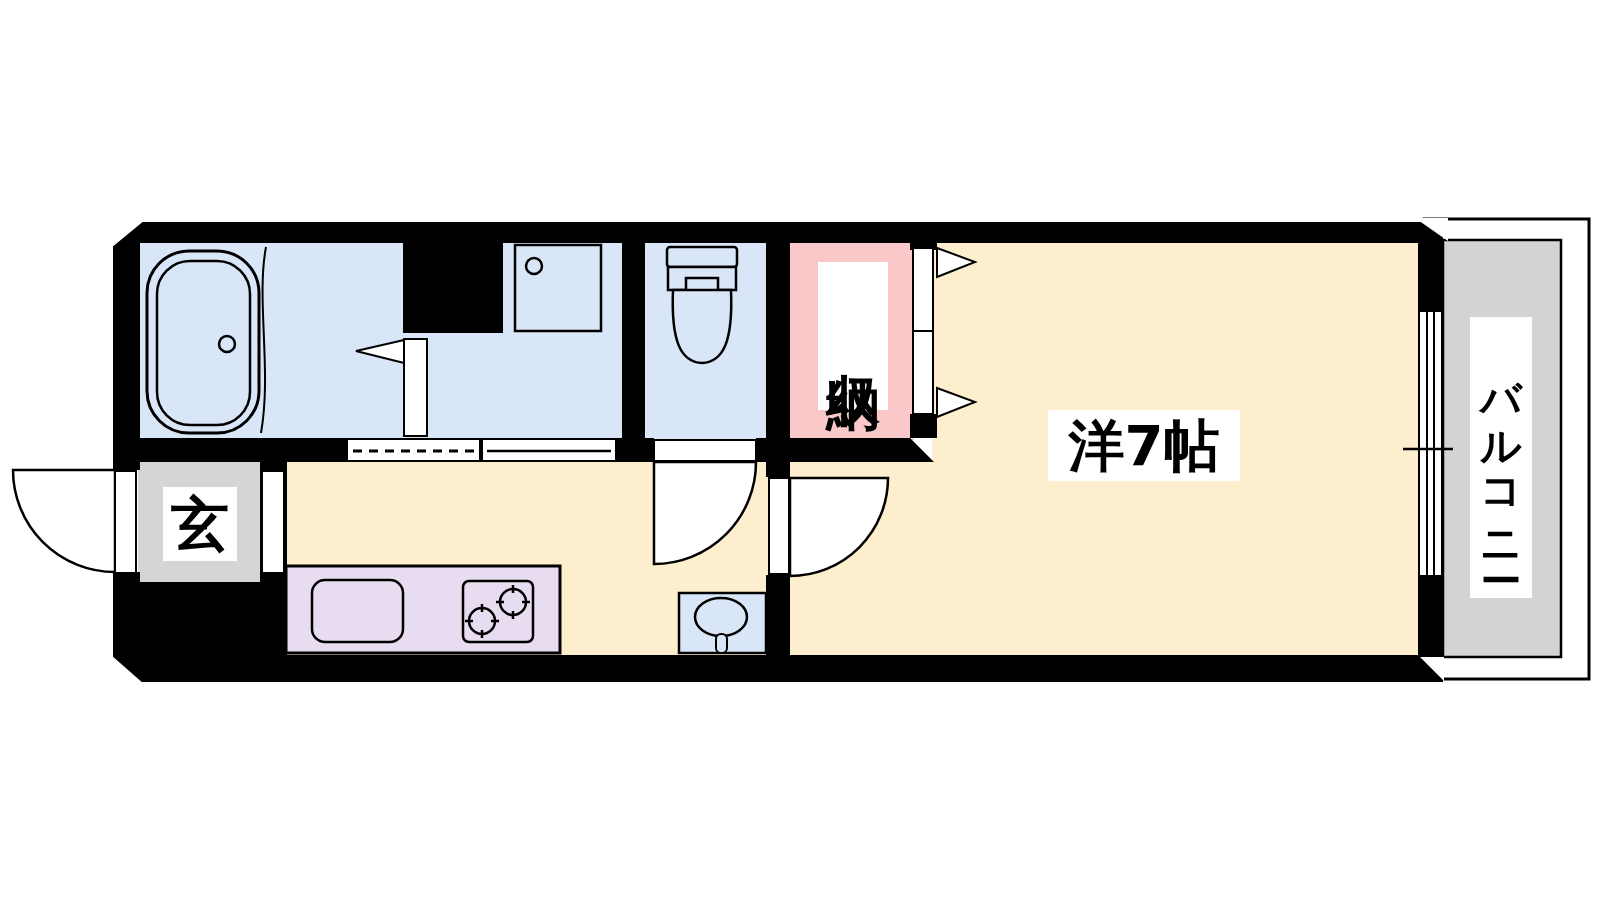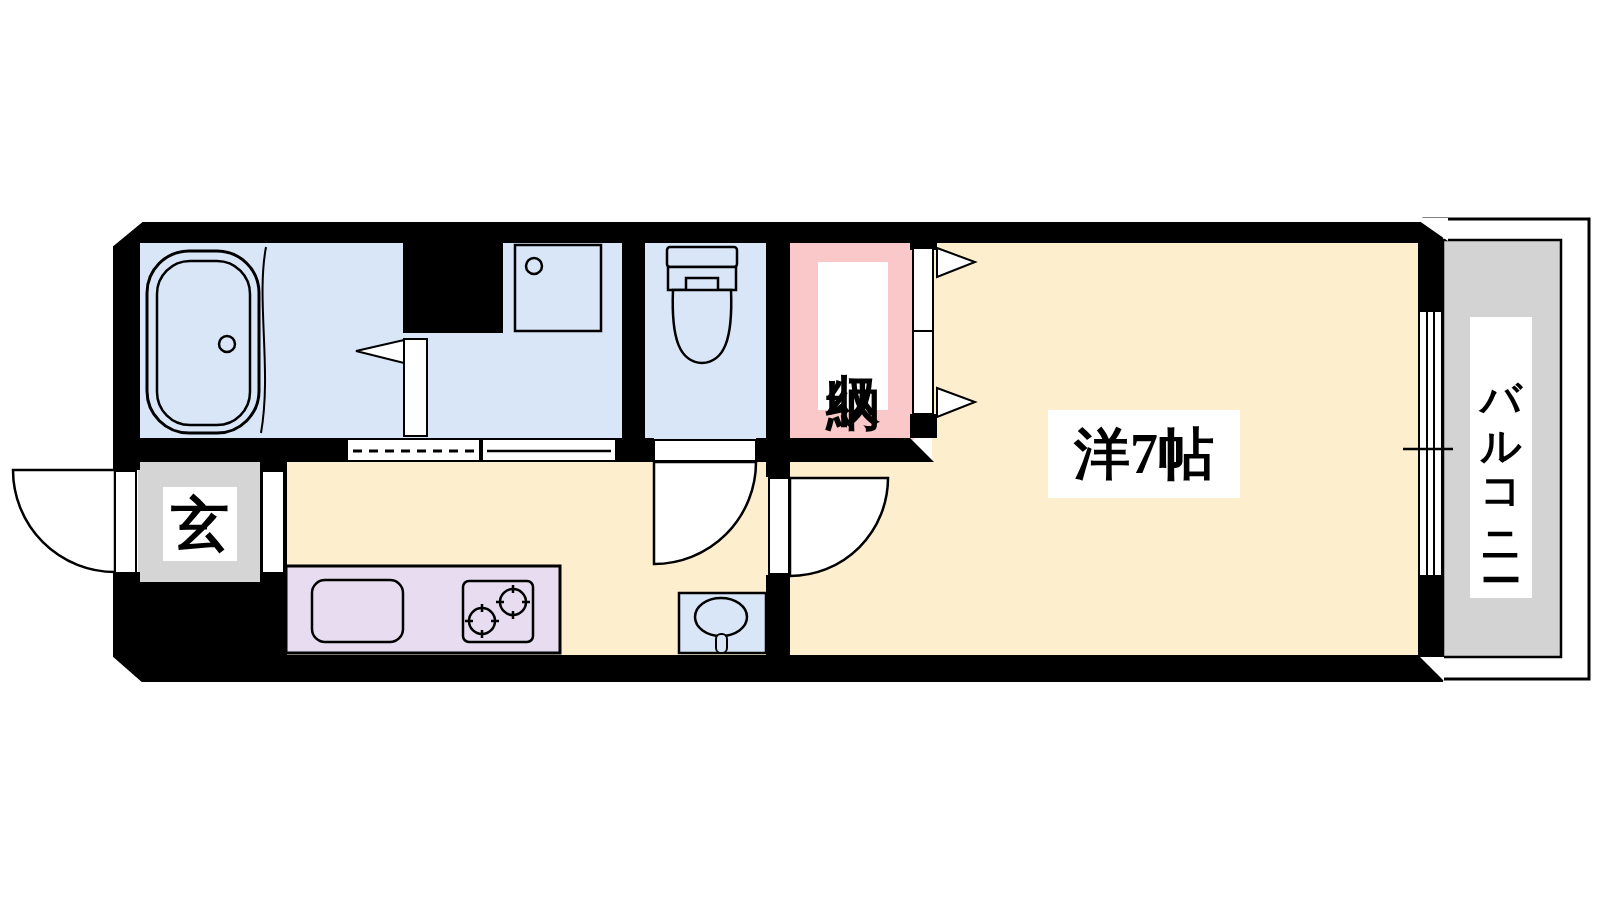--- a/index.html
+++ b/index.html
@@ -4,21 +4,21 @@
 <style>
   html,body{margin:0;padding:0;background:#ffffff;}
   #stage{position:relative;width:1600px;height:900px;background:#ffffff;overflow:hidden;
          font-family:"DejaVu Sans","Liberation Sans",sans-serif;}
   #plan-svg{position:absolute;left:0;top:0;}
   .label{position:absolute;background:#ffffff;color:#000;font-weight:bold;
          display:flex;align-items:center;justify-content:center;line-height:1.0;}
   .label.vertical{writing-mode:vertical-rl;text-orientation:mixed;}
   #label-entrance{left:163px;top:487px;width:74px;height:74px;font-size:58px;}
   #label-closet{left:818px;top:262px;width:70px;height:148px;font-size:54px;letter-spacing:6px;}
-  #label-western-room{left:1048px;top:410px;width:192px;height:88px;font-size:56px;font-family:Liberation Serif, serif;}
+  #label-western-room{left:1048px;top:410px;width:192px;height:71px;font-size:56px;}
   #label-balcony{left:1470px;top:317px;width:62px;height:281px;font-size:41px;letter-spacing:5px;}
 </style>
 </head>
 <body>
 
 <div id="stage">
 
 <svg id="plan-svg" width="1600" height="900" viewBox="0 0 1600 900">
 
   <rect x="1424" y="219" width="165" height="460" stroke="#000" stroke-width="3" fill="#ffffff"></rect>

